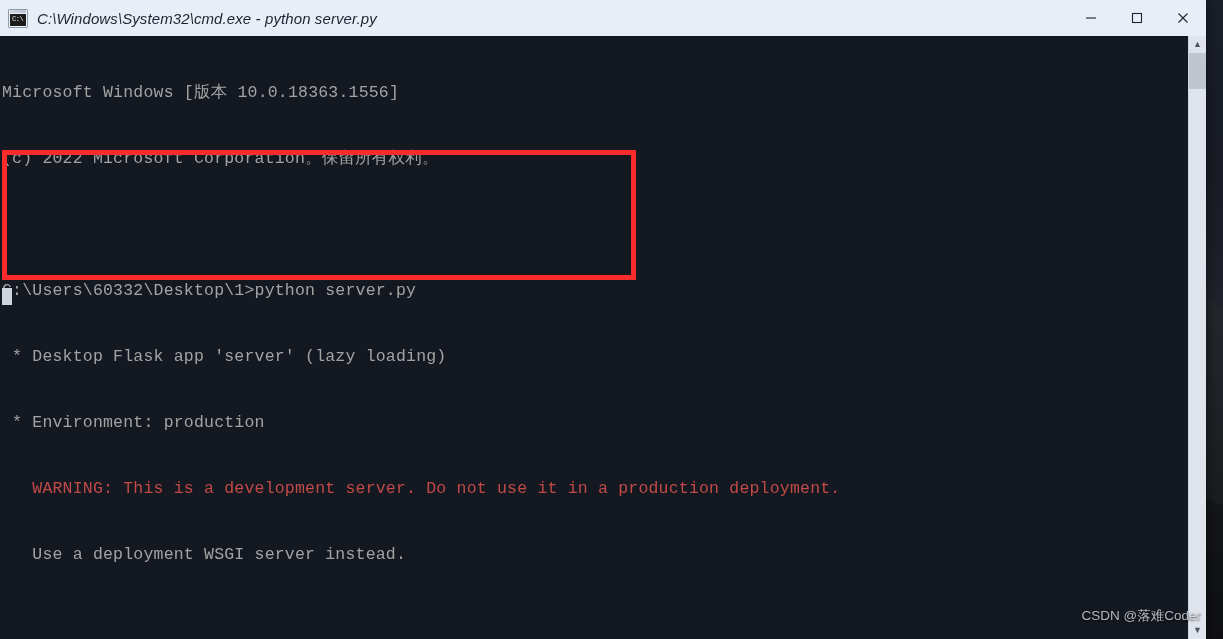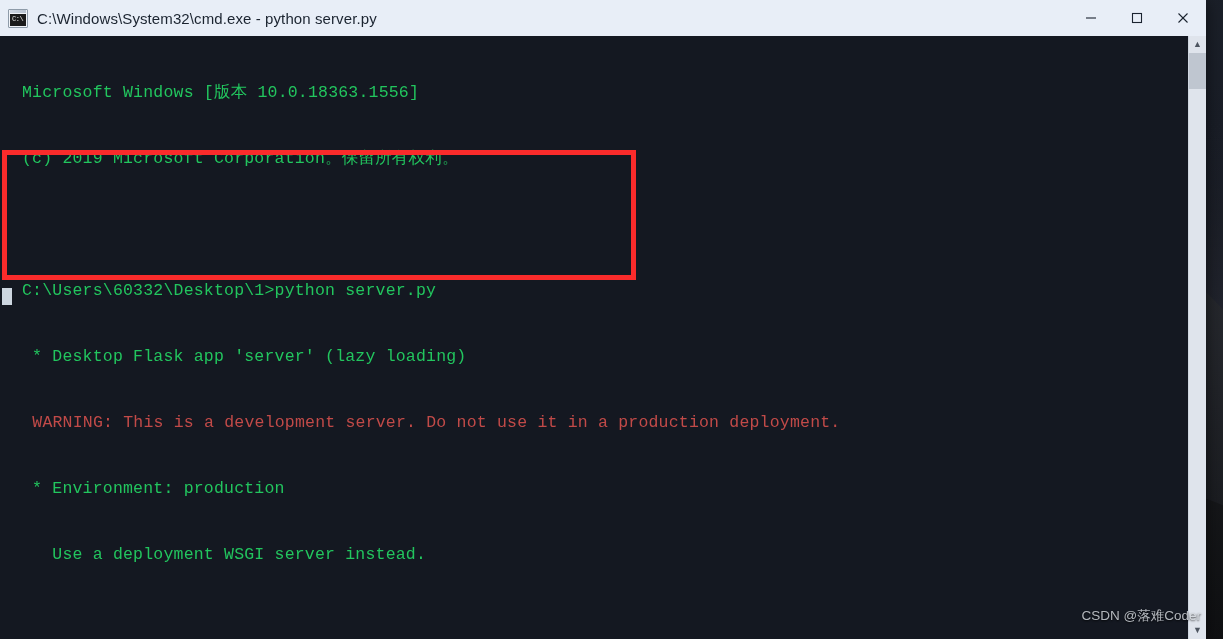--- a/index.html
+++ b/index.html
@@ -216,20 +216,21 @@
     font-family: "Liberation Mono", monospace;
     font-size: 7px;
     line-height: 7px;
     letter-spacing: -0.5px;
   }
   #title-text {
     font-size: 15px;
     color: #1b2430;
     letter-spacing: 0.1px;
     white-space: nowrap;
+    font-style: italic;
   }
   #window-controls {
     position: absolute;
     right: 0;
     top: 0;
     height: 36px;
     display: flex;
   }
   .winbtn {
     width: 46px;
@@ -258,21 +259,21 @@
     font-size: 16.5px;
     line-height: 22px;
     color: #c6cdd6;
     white-space: pre;
     overflow: hidden;
     position: relative;
     letter-spacing: 0.2px;
   }
   .cline { min-height: 22px; }
   .c-warn   { color: #c14a48; }
-  .c-dim    { color: #22c55e; margin-left: 20px; }
+  .c-dim    { color: #a3a3a3; }
   #cursor-block {
     position: absolute;
     left: 2px;
     top: 252px;
     width: 10px;
     height: 17px;
     background: #cdd6e0;
   }
 
   
@@ -439,26 +440,26 @@
             <line x1="10.5" y1="1.5" x2="1.5" y2="10.5" stroke="#1b2430" stroke-width="1.1"></line>
           </svg>
         </div>
       </div>
     </div>
 
     <div id="console-area">
 
       <div id="console-text">
         <div class="cline c-dim">Microsoft Windows [版本 10.0.18363.1556]</div>
-        <div class="cline c-dim">(c) 2019 Microsoft Corporation。保留所有权利。</div>
+        <div class="cline c-dim">(c) 2022 Microsoft Corporation。保留所有权利。</div>
         <div class="cline c-dim"></div>
         <div class="cline c-dim">C:\Users\60332\Desktop\1&gt;python server.py</div>
         <div class="cline c-dim"> * Desktop Flask app 'server' (lazy loading)</div>
+        <div class="cline c-dim"> * Environment: production</div>
         <div class="cline c-warn">   WARNING: This is a development server. Do not use it in a production deployment.</div>
-        <div class="cline c-dim"> * Environment: production</div>
         <div class="cline c-dim">   Use a deployment WSGI server instead.</div>
         
 
         
 
         
 
         <div id="cursor-block"></div>
         <div id="red-box"></div>
       </div>

